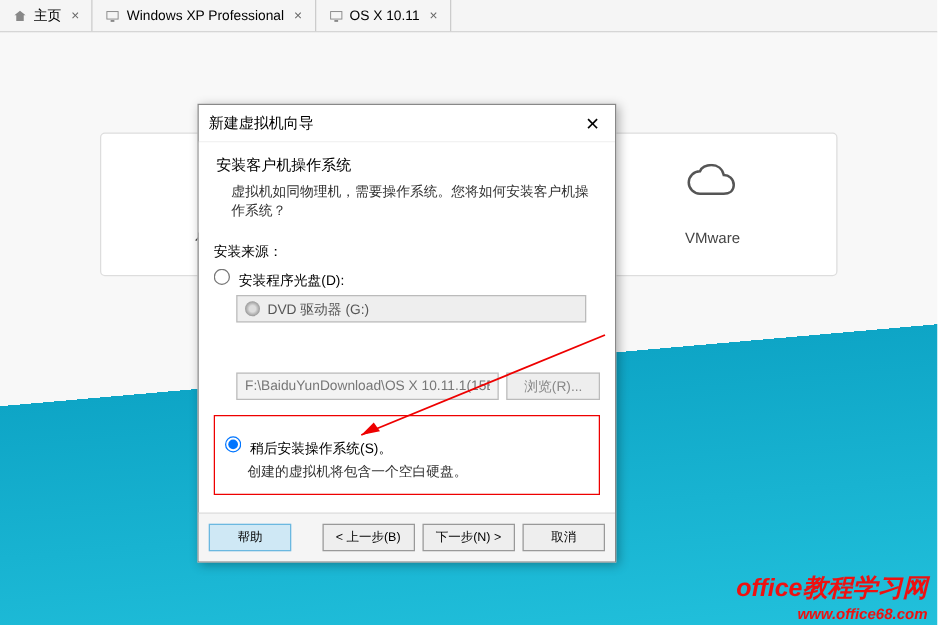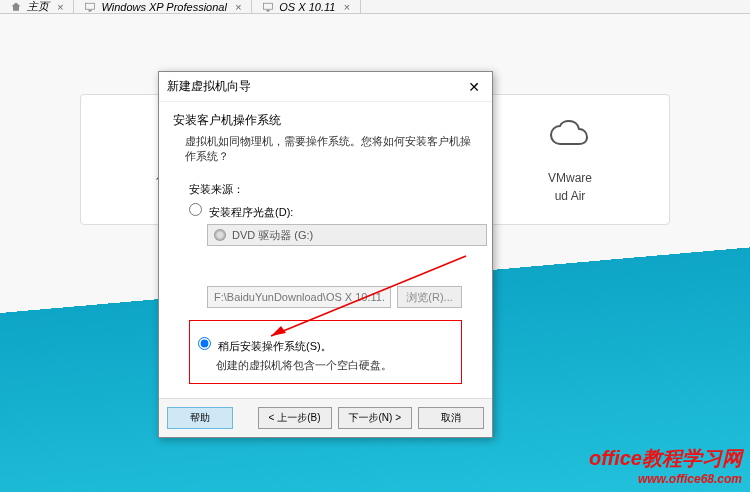--- a/index.html
+++ b/index.html
@@ -1,36 +1,36 @@
 <!DOCTYPE html>
 <html><head>
 <meta charset="utf-8">
 <style>
   * { box-sizing: border-box; margin: 0; padding: 0; }
   body { font-family: "Microsoft YaHei", "Segoe UI", sans-serif; font-size: 12px; background: #fff; width: 750px; height: 500px; overflow: hidden; position: relative; }
   
-  .tab-bar { display: flex; align-items: center; height: 14px; border-bottom: 1px solid #ccc; background: #f5f5f5; font-style: italic; }
+  .tab-bar { display: flex; align-items: center; height: 26px; border-bottom: 1px solid #ccc; background: #f5f5f5; }
   .tab { display: flex; align-items: center; padding: 2px 10px; border-right: 1px solid #ccc; font-size: 11px; height: 100%; }
   .tab .icon { width: 12px; height: 12px; margin-right: 5px; }
   .tab .close { margin-left: 8px; color: #666; cursor: pointer; }
   
   .workspace { position: relative; height: 478px; background: linear-gradient(175deg, #f8f8f8 0%, #f8f8f8 55%, #0ea5c6 55%, #22c1dc 100%); padding: 40px 20px; }
   
   .bg-cards { display: flex; justify-content: space-between; padding: 40px 60px 0; }
   .bg-card { background: #fff; border: 1px solid #ddd; border-radius: 4px; padding: 19px 30px; text-align: center; width: 200px; }
   .bg-card .bigicon { font-size: 40px; color: #555; margin-bottom: 10px; }
   .bg-card .lbl { font-size: 12px; color: #444; line-height: 1.5; }
   
   .dialog { position: absolute; left: 158px; top: 57px; width: 335px; background: #fff; border: 1px solid #888; box-shadow: 2px 2px 8px rgba(0,0,0,0.3); }
   .dlg-title { display: flex; justify-content: space-between; align-items: center; padding: 6px 8px; font-size: 12px; border-bottom: 1px solid #eee; }
   .dlg-close { font-size: 14px; cursor: pointer; padding: 0 4px; }
   .dlg-header { padding: 10px 14px; background: #fff; }
   .dlg-header .h1 { font-weight: normal; font-size: 12px; margin-bottom: 5px; }
   .dlg-header .h2 { font-size: 11px; color: #333; padding-left: 12px; }
-  .dlg-body { padding: 8px 30px 14px; font-size: 11px; }
+  .dlg-body { padding: 8px 12px 14px; font-size: 11px; }
   .dlg-body .sect-label { margin-bottom: 6px; }
   .opt { margin: 6px 0 2px; }
   .opt input[type=radio] { margin-right: 4px; }
   .sub { margin: 4px 0 12px 18px; }
   .combo { width: 280px; height: 22px; border: 1px solid #bbb; background: #eee; color: #555; padding: 2px 6px; font-size: 11px; display: flex; align-items: center; }
   .combo .cd { width: 12px; height: 12px; border-radius: 50%; background: radial-gradient(circle, #ddd 30%, #999 70%); margin-right: 6px; }
   .txtinput { width: 225px; height: 22px; border: 1px solid #bbb; background: #f3f3f3; color: #777; padding: 2px 6px; font-size: 11px; }
   .browse { width: 80px; height: 22px; margin-left: 6px; background: #eee; border: 1px solid #bbb; color: #888; font-size: 11px; }
   .desc { margin: 4px 0 0 18px; color: #333; }
   .redbox { border: 1px solid #e00; padding: 10px 8px; margin-top: 8px; position: relative; }
@@ -78,21 +78,20 @@
       <div class="bigicon">✚</div>
       <div class="lbl">创建新的</div>
     </div>
     <div class="bg-card">
       <div class="bigicon">
         <svg width="48" height="30" viewBox="0 0 48 30">
             <path fill="none" stroke="#555" stroke-width="2" d="M14 24c-5 0-9-4-9-9s4-9 9-9c1-3 5-5 9-5 5 0 9 3 10 8 4 0 8 3 8 8s-4 7-8 7H14z"></path>
           </svg>
       </div>
       <div class="lbl">VMware</div>
-      <div class="lbl">ud Air</div>
     </div>
   </div>
 
   <div class="dialog">
     <div class="dlg-title">
       <span>新建虚拟机向导</span>
       <span class="dlg-close">✕</span>
     </div>
     <div class="dlg-header">
       <div class="h1">安装客户机操作系统</div>

